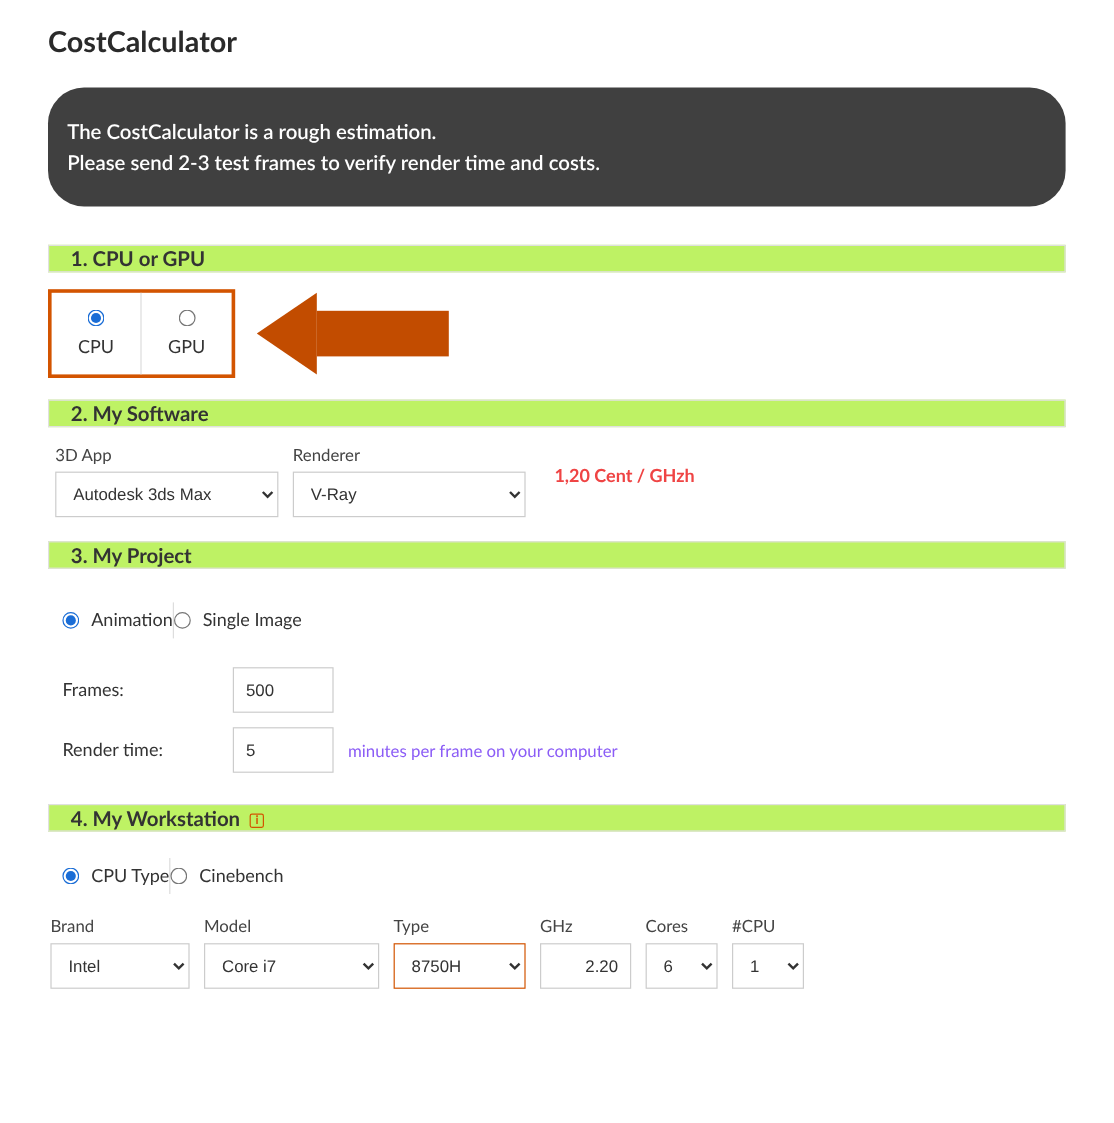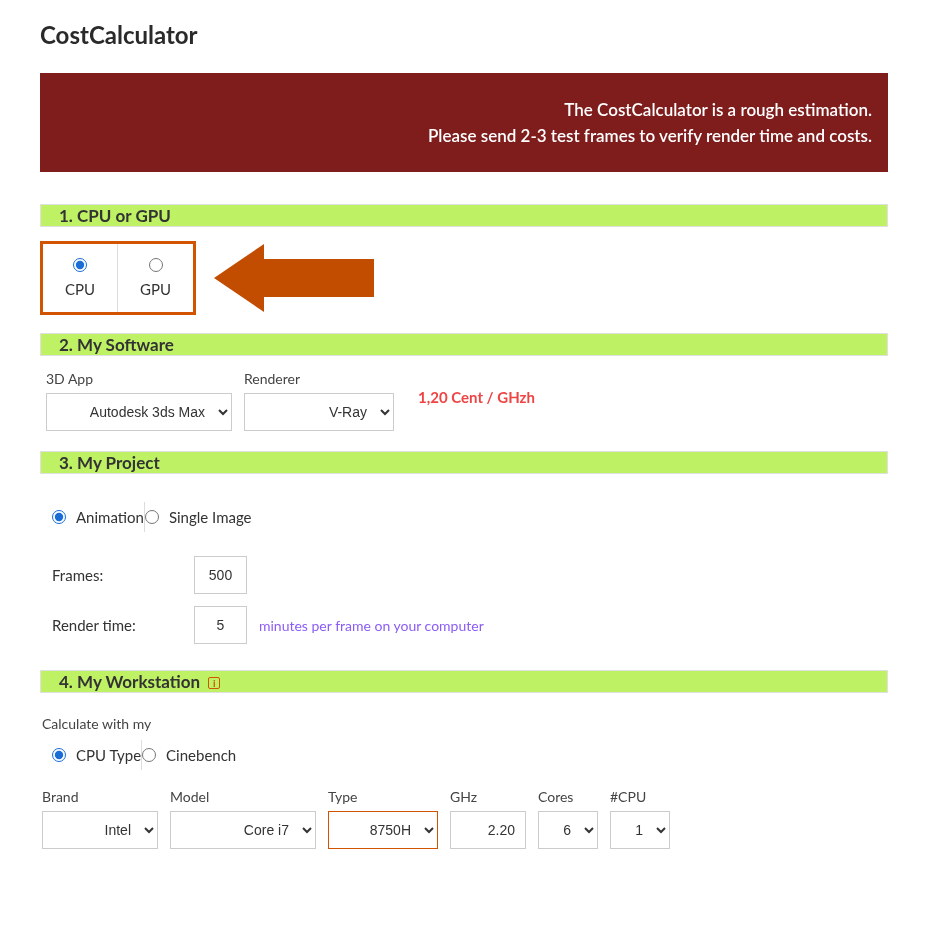--- a/index.html
+++ b/index.html
@@ -10,28 +10,29 @@
   padding: 20px 40px;
   width: 928px;
 }
 h1 {
   font-size: 24px;
   font-weight: 700;
   color: #2a2a2a;
   margin-bottom: 24px;
 }
 .banner {
-  background: #7f1d1d;
+  background: #404040;
   color: #fff;
-  text-align: right;
+  text-align: left;
   padding: 24px 16px;
   font-size: 17px;
   font-weight: 600;
   line-height: 1.5;
   margin-bottom: 32px;
+  border-radius: 30px;
 }
 .section-header {
   background: #bef264;
   border: 1px solid #e0e0e0;
   padding: 0 18px;
   font-size: 17px;
   font-weight: 700;
   color: #333;
   margin-bottom: 0;
 }
@@ -90,21 +91,21 @@
 .row { display: flex; align-items: flex-end; gap: 12px; flex-wrap: wrap; }
 .col { display: flex; flex-direction: column; }
 select, input[type=text] {
   border: 1px solid #ccc;
   background: #fff;
   font-size: 14px;
   color: #333;
   padding: 8px 10px;
   height: 38px;
 }
-select { cursor: pointer; text-align: right; }
+select { cursor: pointer; }
 .price-text {
   font-size: 15px;
   color: #ef4444;
   padding: 0 0 8px 12px;
   align-self: center;
   font-weight: bold;
 }
 .radio-row {
   display: flex;
   align-items: center;
@@ -127,22 +128,22 @@
   align-items: center;
   gap: 12px;
   padding: 6px 12px;
 }
 .field-label {
   width: 130px;
   font-size: 15px;
   color: #333;
 }
 .num-input {
-  width: 53px;
-  text-align: center;
+  width: 84px;
+  text-align: left;
 }
 .hint {
   font-size: 14px;
   color: #8b5cf6;
 }
 .info-icon {
   display: inline-block;
   width: 12px;
   height: 12px;
   border: 1.5px solid #d35400;
@@ -193,21 +194,21 @@
 <div class="section-body">
   <div class="row">
     <div class="col">
       <span class="label-sm">3D App</span>
       <select style="width:186px">
         <option>Autodesk 3ds Max</option>
       </select>
     </div>
     <div class="col">
       <span class="label-sm">Renderer</span>
-      <select style="width:150px">
+      <select style="width:194px">
         <option>V-Ray</option>
       </select>
     </div>
     <div class="price-text">1,20 Cent / GHzh</div>
   </div>
 </div>
 
 <div class="section-header">3. My Project</div>
 <div class="section-body" style="padding-left:0;padding-right:0;">
   <div class="radio-row">
@@ -230,21 +231,20 @@
     <input type="text" class="num-input" value="5" style="">
     <span class="hint">minutes per frame on your computer</span>
   </div>
 </div>
 
 <div class="section-header">
   <span>4. My Workstation</span>
   <span class="info-icon">i</span>
 </div>
 <div class="section-body" style="padding-left:0;">
-  <div style="padding:8px 0 0 2px;font-size:14px;color:#444;">Calculate with my</div>
   <div class="radio-row" style="padding-top:8px;">
     <label class="radio-item">
       <input type="radio" name="calc" checked="" style="">
       <span>CPU Type</span>
     </label>
     <div class="divider-v"></div>
     <label class="radio-item">
       <input type="radio" name="calc" style="">
       <span>Cinebench</span>
     </label>

